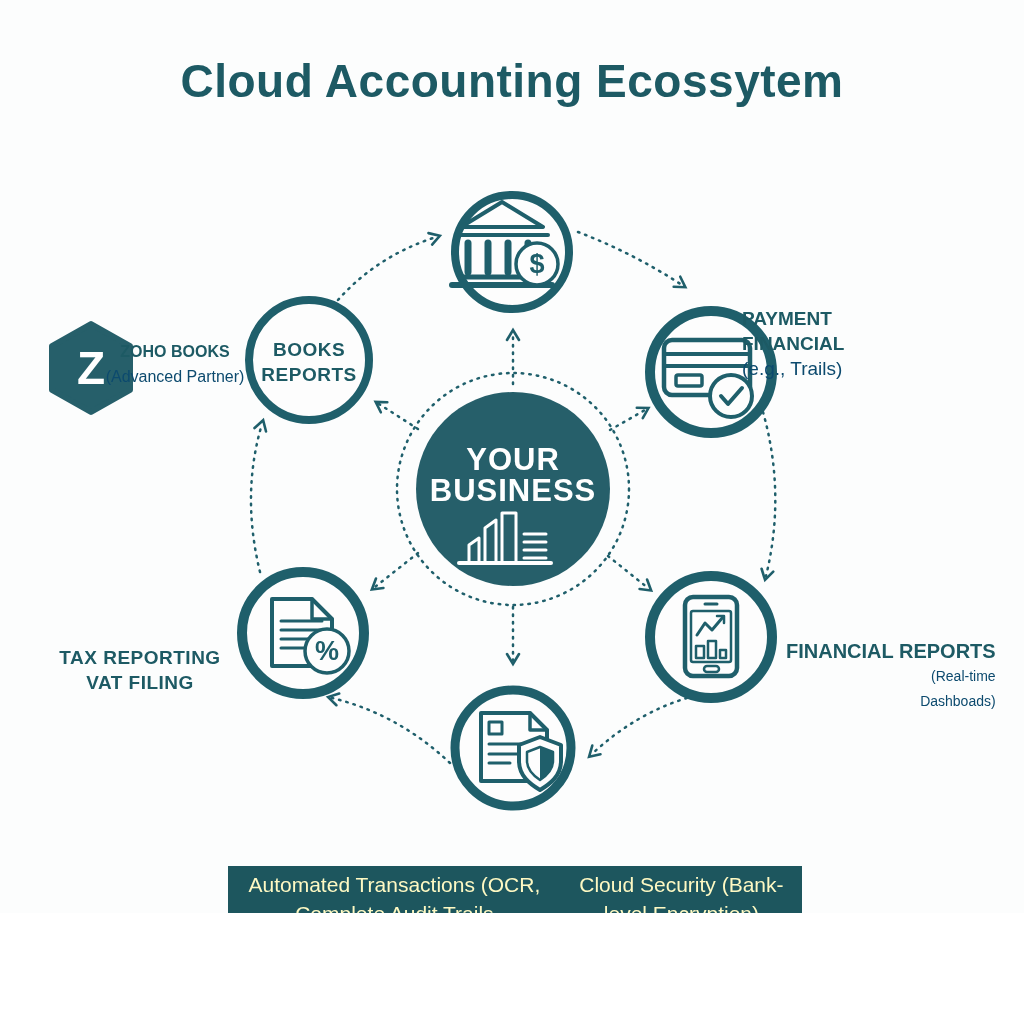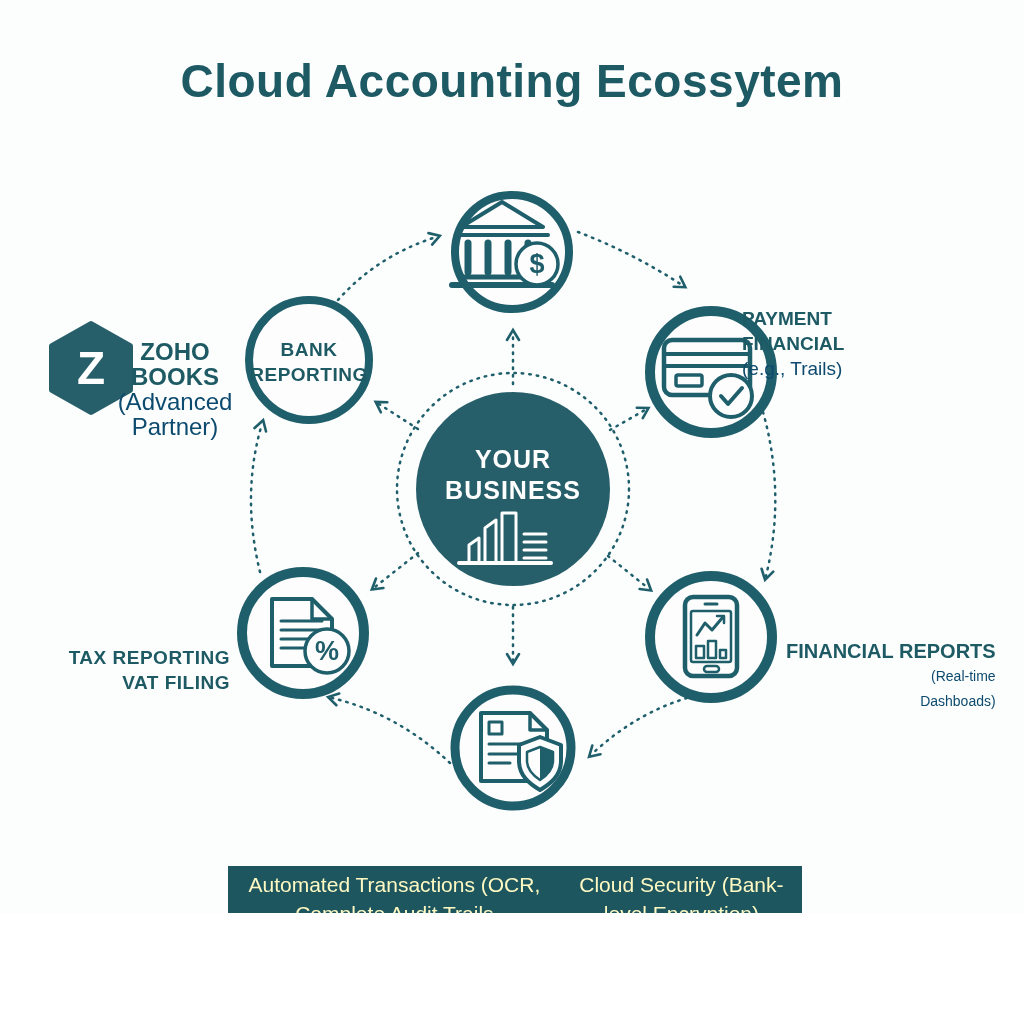--- a/index.html
+++ b/index.html
@@ -15,30 +15,30 @@
   }
   .title{
     position:absolute; top:54px; left:0; width:100%;
     text-align:center; font-size:46px; font-weight:bold;
     color:var(--teal-text); letter-spacing:0.5px;
   }
   .diagram{ position:absolute; left:0; top:0; }
   .lbl{ position:absolute; color:var(--teal-text); font-weight:bold;
         font-size:19px; line-height:25px; }
   .lbl .sub{ font-weight:normal; color:#0c4a6e; }
-  .zoho-label{ left:95px; top:339px; width:160px; text-align:center; font-size:24px; }
+  .zoho-label{ left:95px; top:339px; width:160px; text-align:center; font-size:16px; }
   .bank-accounts-label{ left:239px; top:337px; width:140px; text-align:center; letter-spacing:0.5px; }
   .payment-label{ left:742px; top:306px; text-align:left; }
   .financial-label{ left:786px; top:639px; text-align:right; font-size:20px; }
   .financial-label .sub{ font-size:14px; }
   .indent{ padding-left:5px; }
-  .tax-label{ left:50px; top:645px; width:180px; text-align:right; letter-spacing:0.5px; }
+  .tax-label{ left:50px; top:645px; width:180px; text-align:center; letter-spacing:0.5px; }
   .center-label{
     position:absolute; left:413px; top:444px; width:200px; text-align:center;
-    color:#ffffff; font-weight:bold; font-size:25px; line-height:31px; letter-spacing:1px;
+    color:#ffffff; font-weight:bold; font-size:31px; line-height:31px; letter-spacing:1px;
   }
   .banner{
     position:absolute; left:228px; top:866px; width:574px; height:66px;
     background:var(--banner-bg); color:#fef9c3;
     display:flex; flex-direction:row; justify-content:center; align-items:center;
     font-size:21px; line-height:29px; text-align:center;
   }
 </style>
 </head>
 <body>
@@ -145,22 +145,22 @@
       <text x="91" y="384" text-anchor="middle" font-size="46" font-weight="bold" fill="#ffffff">Z</text>
     </g>
   </svg>
 
   <div class="lbl zoho-label">
     <div>ZOHO BOOKS</div>
     <div class="sub">(Advanced Partner)</div>
   </div>
 
   <div class="lbl bank-accounts-label">
-    <div>BANK</div>
-    <div>REPORTING</div>
+    <div>BOOKS</div>
+    <div>REPORTS</div>
   </div>
 
   <div class="lbl payment-label">
     <div>PAYMENT</div>
     <div>FINANCIAL</div>
     <div class="sub">(e.g., Trails)</div>
   </div>
 
   <div class="lbl financial-label">
     <div>FINANCIAL REPORTS</div>

